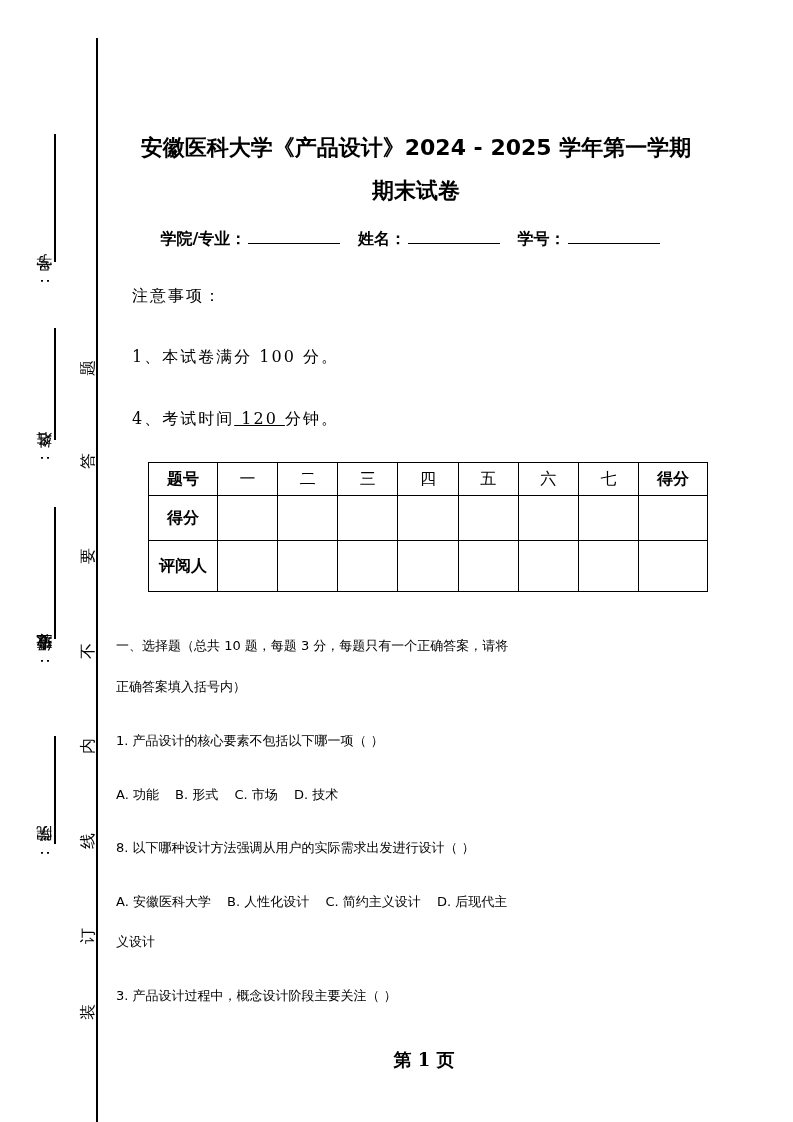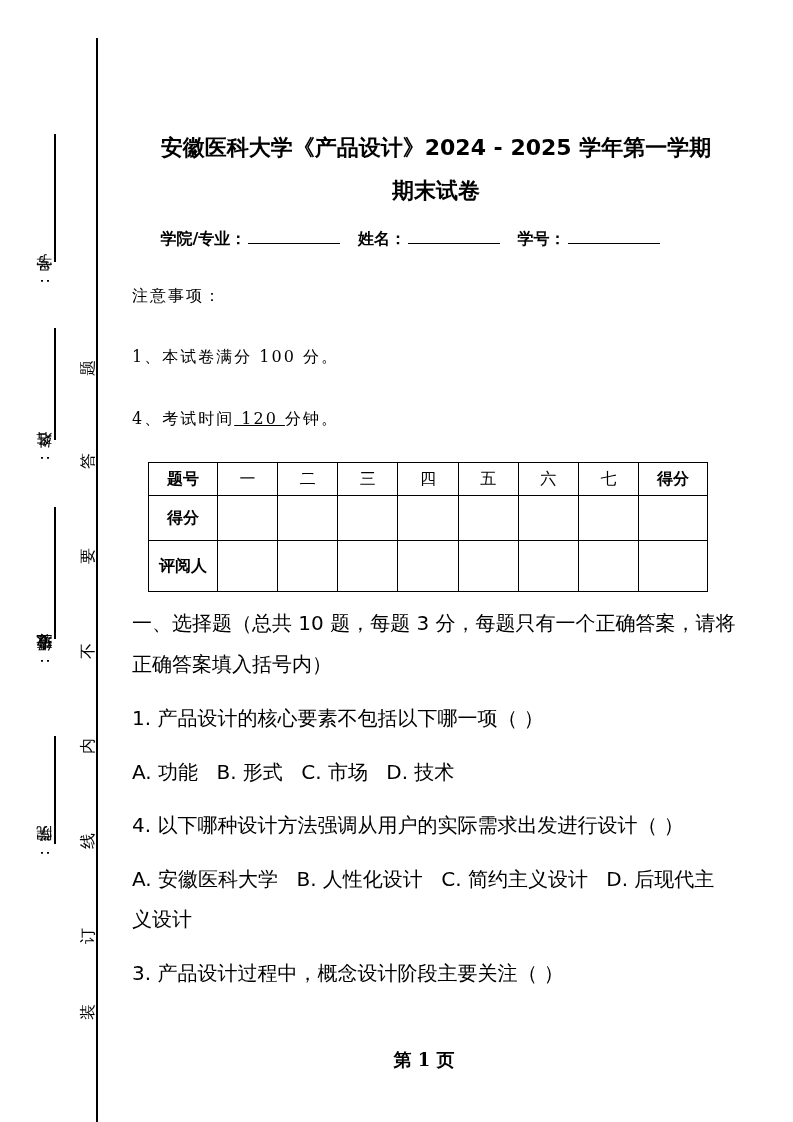--- a/index.html
+++ b/index.html
@@ -4,27 +4,27 @@
 <style>
   html, body { margin:0; padding:0; background:#ffffff; }
   body { width:793px; height:1122px; position:relative; overflow:hidden;
          font-family:"DejaVu Serif","Liberation Serif",serif; color:#000; }
   .vline { position:absolute; background:#000; width:1.5px; }
   .side-label { position:absolute; writing-mode:vertical-rl; transform:rotate(180deg);
                 font-family:"DejaVu Sans","Liberation Sans",sans-serif; font-size:16px; line-height:1; white-space:nowrap; }
   .seal-char { position:absolute; left:80px; font-size:16px; line-height:1;
                font-family:"DejaVu Sans","Liberation Sans",sans-serif; transform:rotate(-90deg); }
   .title { position:absolute; left:96px; width:640px; text-align:center;
-           font-family:"DejaVu Sans","Liberation Sans",sans-serif; font-weight:bold; font-size:22px;padding-left:20px; }
+           font-family:"DejaVu Sans","Liberation Sans",sans-serif; font-weight:bold; font-size:22px; }
   .fields { position:absolute; left:96px; width:640px; top:229px; text-align:center;
             font-family:"DejaVu Sans","Liberation Sans",sans-serif; font-weight:bold; font-size:16px; }
   .fields .blank { display:inline-block; width:92px; border-bottom:1.2px solid #000; margin:0 12px 0 2px; height:14px; vertical-align:baseline; }
   .txt { position:absolute; left:132px; font-size:16px; letter-spacing:2px; white-space:nowrap; }
-  .txt-q { position:absolute; left:132px; font-size:20px; white-space:nowrap;
-           font-family:"DejaVu Sans","Liberation Sans",sans-serif; }
+  .txt-q { position:absolute; left:116px; font-size:13px; white-space:nowrap;
+           font-family:"DejaVu Sans","Liberation Sans",sans-serif;margin-top:27px; }
   .u { text-decoration:underline; }
   table.score { position:absolute; left:148px; top:462px; border-collapse:collapse; width:560px;
                 font-family:"DejaVu Sans","Liberation Sans",sans-serif; font-size:16px; }
   table.score td { border:1.2px solid #000; text-align:center; }
   table.score tr.r0 td { height:30px; }
   table.score tr.r1 td { height:42px; }
   table.score tr.r2 td { height:48px;font-family:Liberation Mono, monospace; }
   table.score td.head { font-weight:bold; width:66px; }
   .footer { position:absolute; top:1048px; left:96px; width:656px; text-align:center;
             font-weight:bold; font-size:18px; font-family:"DejaVu Serif","Liberation Serif",serif; }
@@ -110,21 +110,21 @@
 <div class="txt-q" style="top:651px;">正确答案填入括号内）</div>
 
 <div class="txt-q" style="top:705px;">1. 产品设计的核心要素不包括以下哪一项（    ）</div>
 <div class="txt-q" style="top:759px;">
   <span class="opt">A. 功能</span>
   <span class="opt">B. 形式</span>
   <span class="opt">C. 市场</span>
   <span class="opt">D. 技术</span>
 </div>
 
-<div class="txt-q" style="top:812px;">4. 以下哪种设计方法强调从用户的实际需求出发进行设计（    ）</div>
+<div class="txt-q" style="top:812px;">8. 以下哪种设计方法强调从用户的实际需求出发进行设计（    ）</div>
 <div class="txt-q" style="top:866px;">
   <span class="opt">A. 安徽医科大学</span>
   <span class="opt">B. 人性化设计</span>
   <span class="opt">C. 简约主义设计</span>
   <span class="opt">D. 后现代主</span>
 </div>
 <div class="txt-q" style="top:906px;">义设计</div>
 
 <div class="txt-q" style="top:960px;">3. 产品设计过程中，概念设计阶段主要关注（    ）</div>
 

